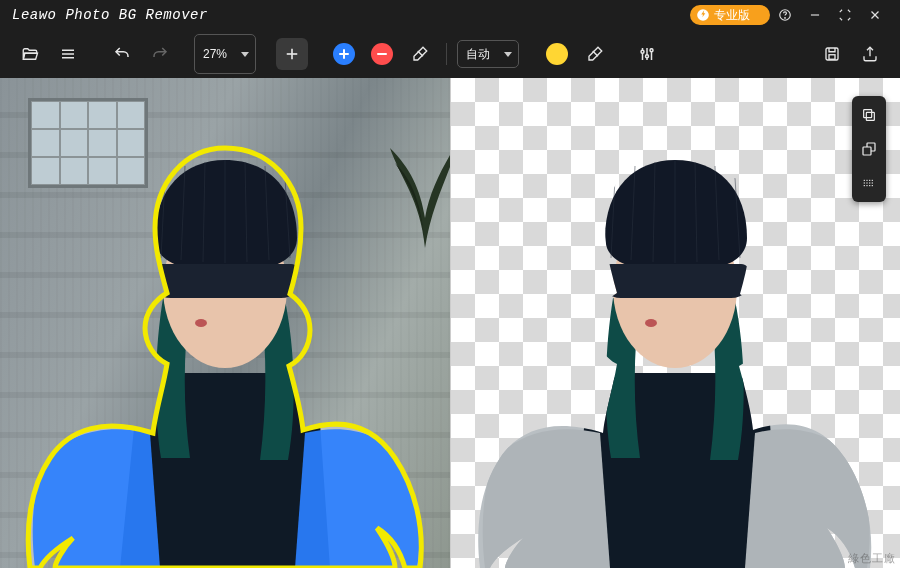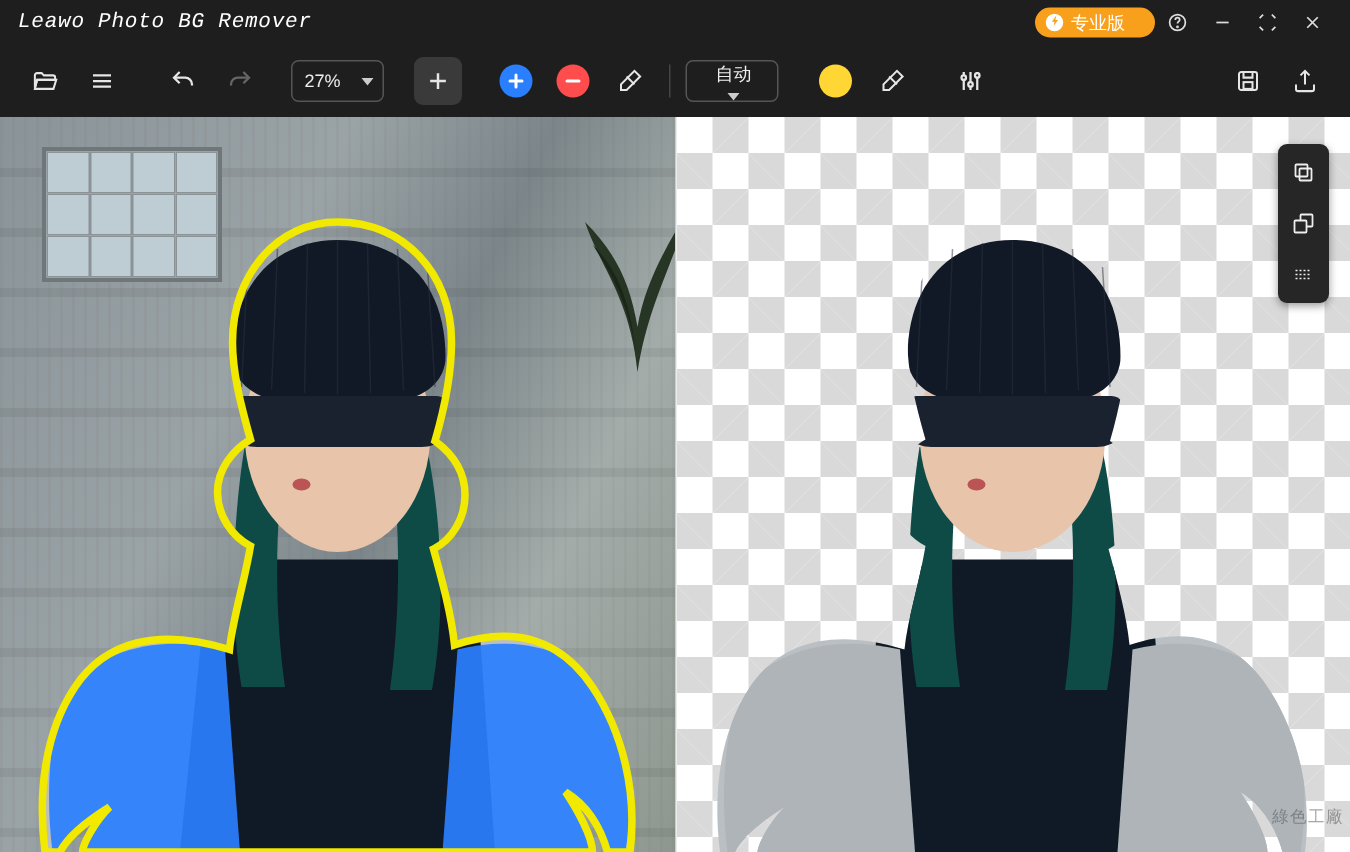--- a/index.html
+++ b/index.html
@@ -64,21 +64,21 @@
     width: 32px; height: 32px;
     display: inline-flex; align-items: center; justify-content: center;
     border-radius: 6px;
     color: #e6e6e6;
   }
   .tool.active { background: #3a3a3a; }
   .tool.disabled { color: #666; }
   .tool svg { width: 18px; height: 18px; }
 
   .zoom-select {
-    height: 28px;
+    height: 40px;
     min-width: 62px;
     background: #1e1e1e;
     border: 1px solid #555;
     border-radius: 5px;
     display: inline-flex;
     align-items: center;
     justify-content: space-between;
     padding: 0 6px 0 8px;
     font-size: 12px;
     color: #eee;
@@ -97,21 +97,20 @@
     background: #1e1e1e;
     border: 1px solid #555;
     border-radius: 5px;
     display: inline-flex;
     align-items: center;
     justify-content: space-between;
     padding: 0 6px 0 8px;
     font-size: 12px;
     color: #eee;
     gap: 4px;
-    flex-direction: column;
   }
   .dropdown .caret {
     width: 0; height: 0;
     border-left: 4px solid transparent;
     border-right: 4px solid transparent;
     border-top: 5px solid #ccc;
   }
 
   .sep {
     width: 1px; height: 22px;
@@ -228,21 +227,21 @@
   }
   .side-tools .side-btn {
     width: 34px; height: 30px;
     display: inline-flex; align-items: center; justify-content: center;
     color: #eee;
   }
   .side-tools .side-btn svg { width: 16px; height: 16px; }
 
   .watermark {
     position: absolute;
-    right: 4px; bottom: 16px;
+    right: 4px; bottom: 2px;
     font-size: 11px;
     color: rgba(80,80,80,0.5);
     letter-spacing: 1px;
   }
 </style>
 </head>
 <body>
 
 <div class="titlebar">
   <div class="title">Leawo Photo BG Remover</div>

